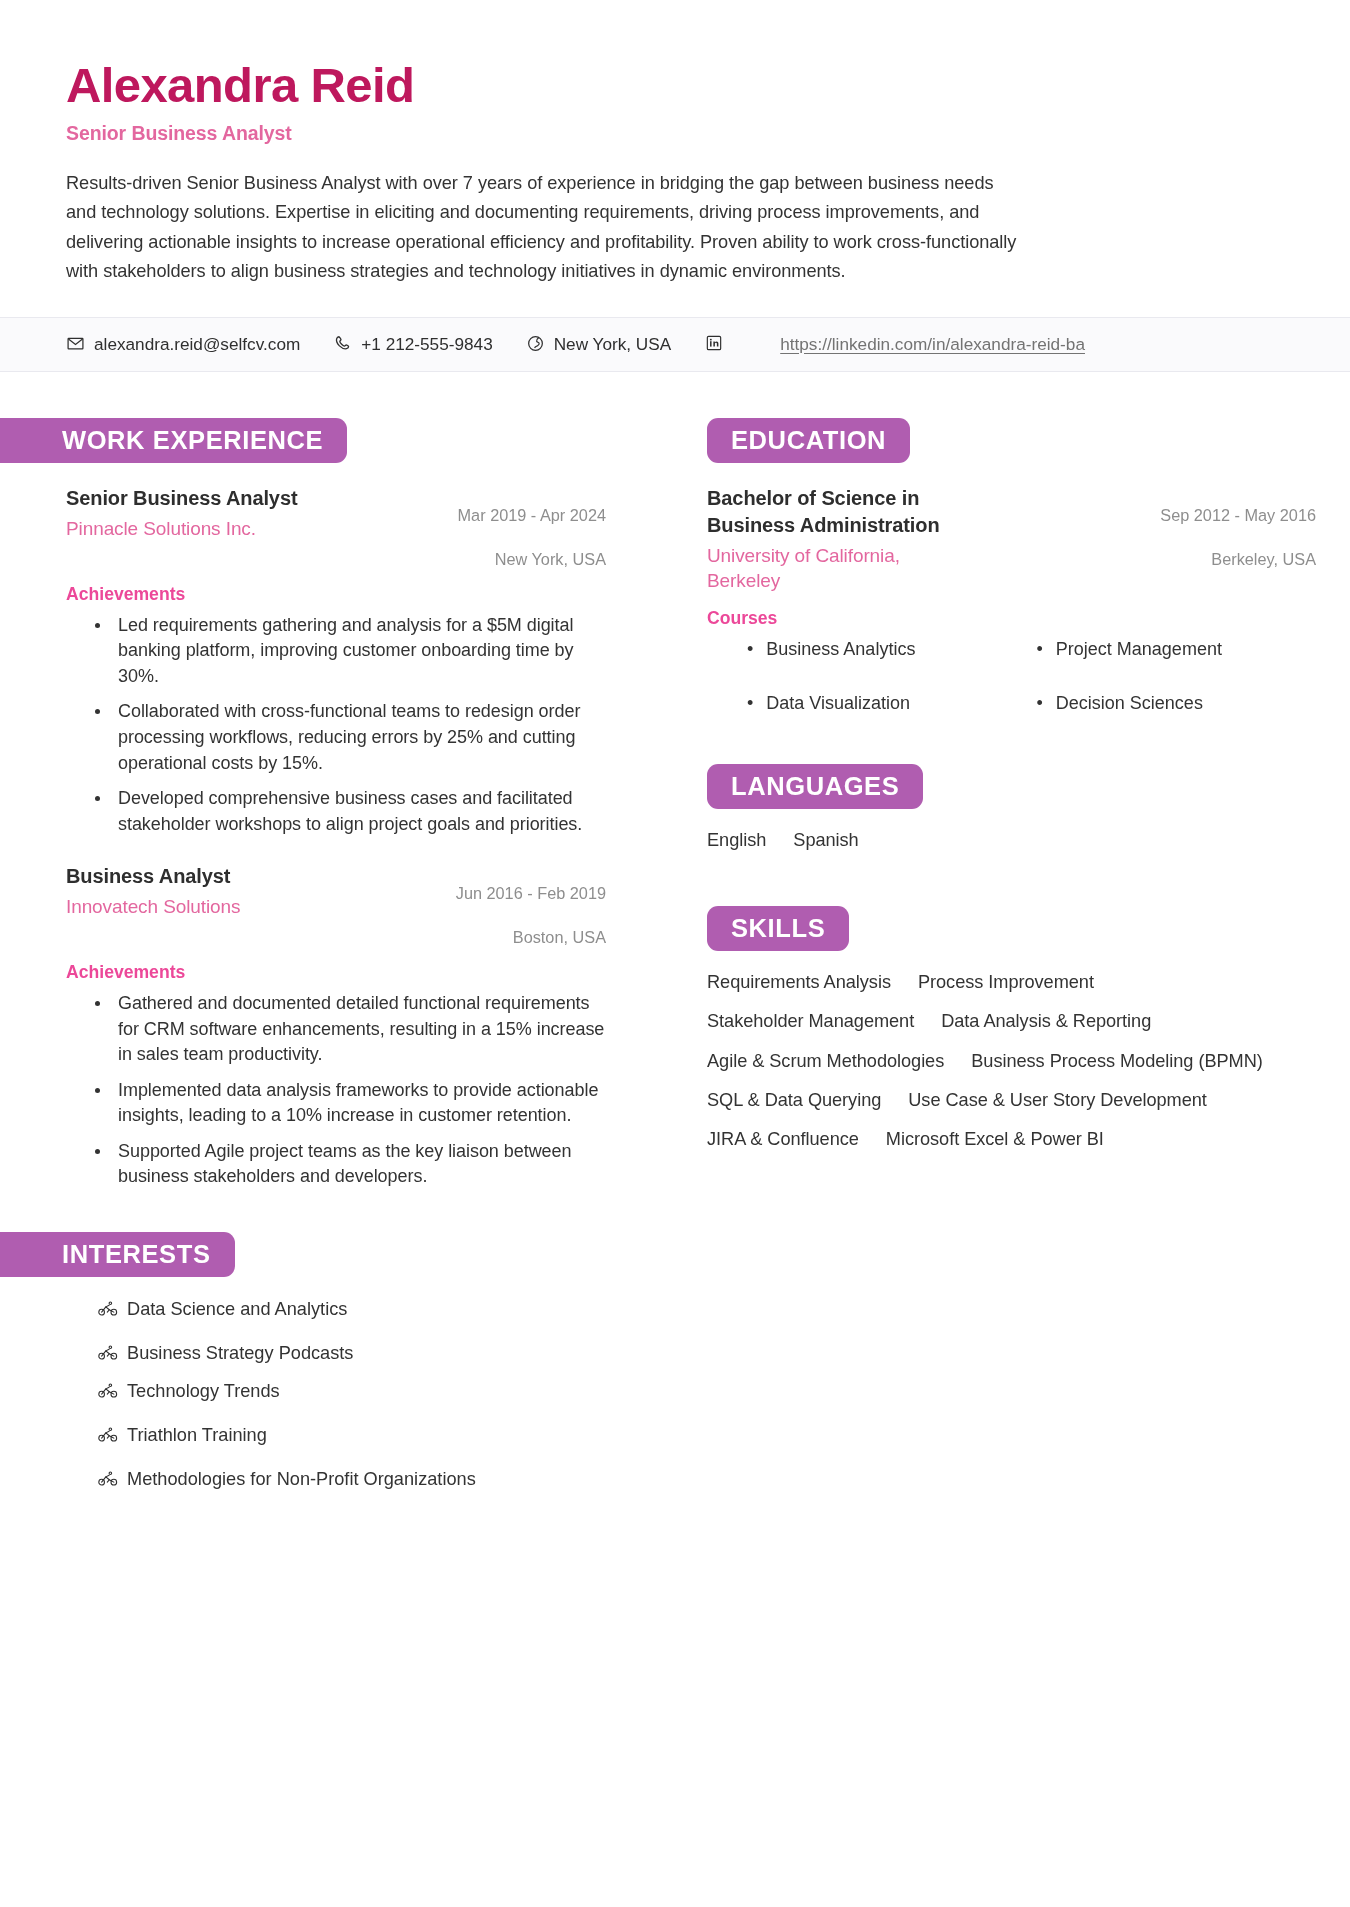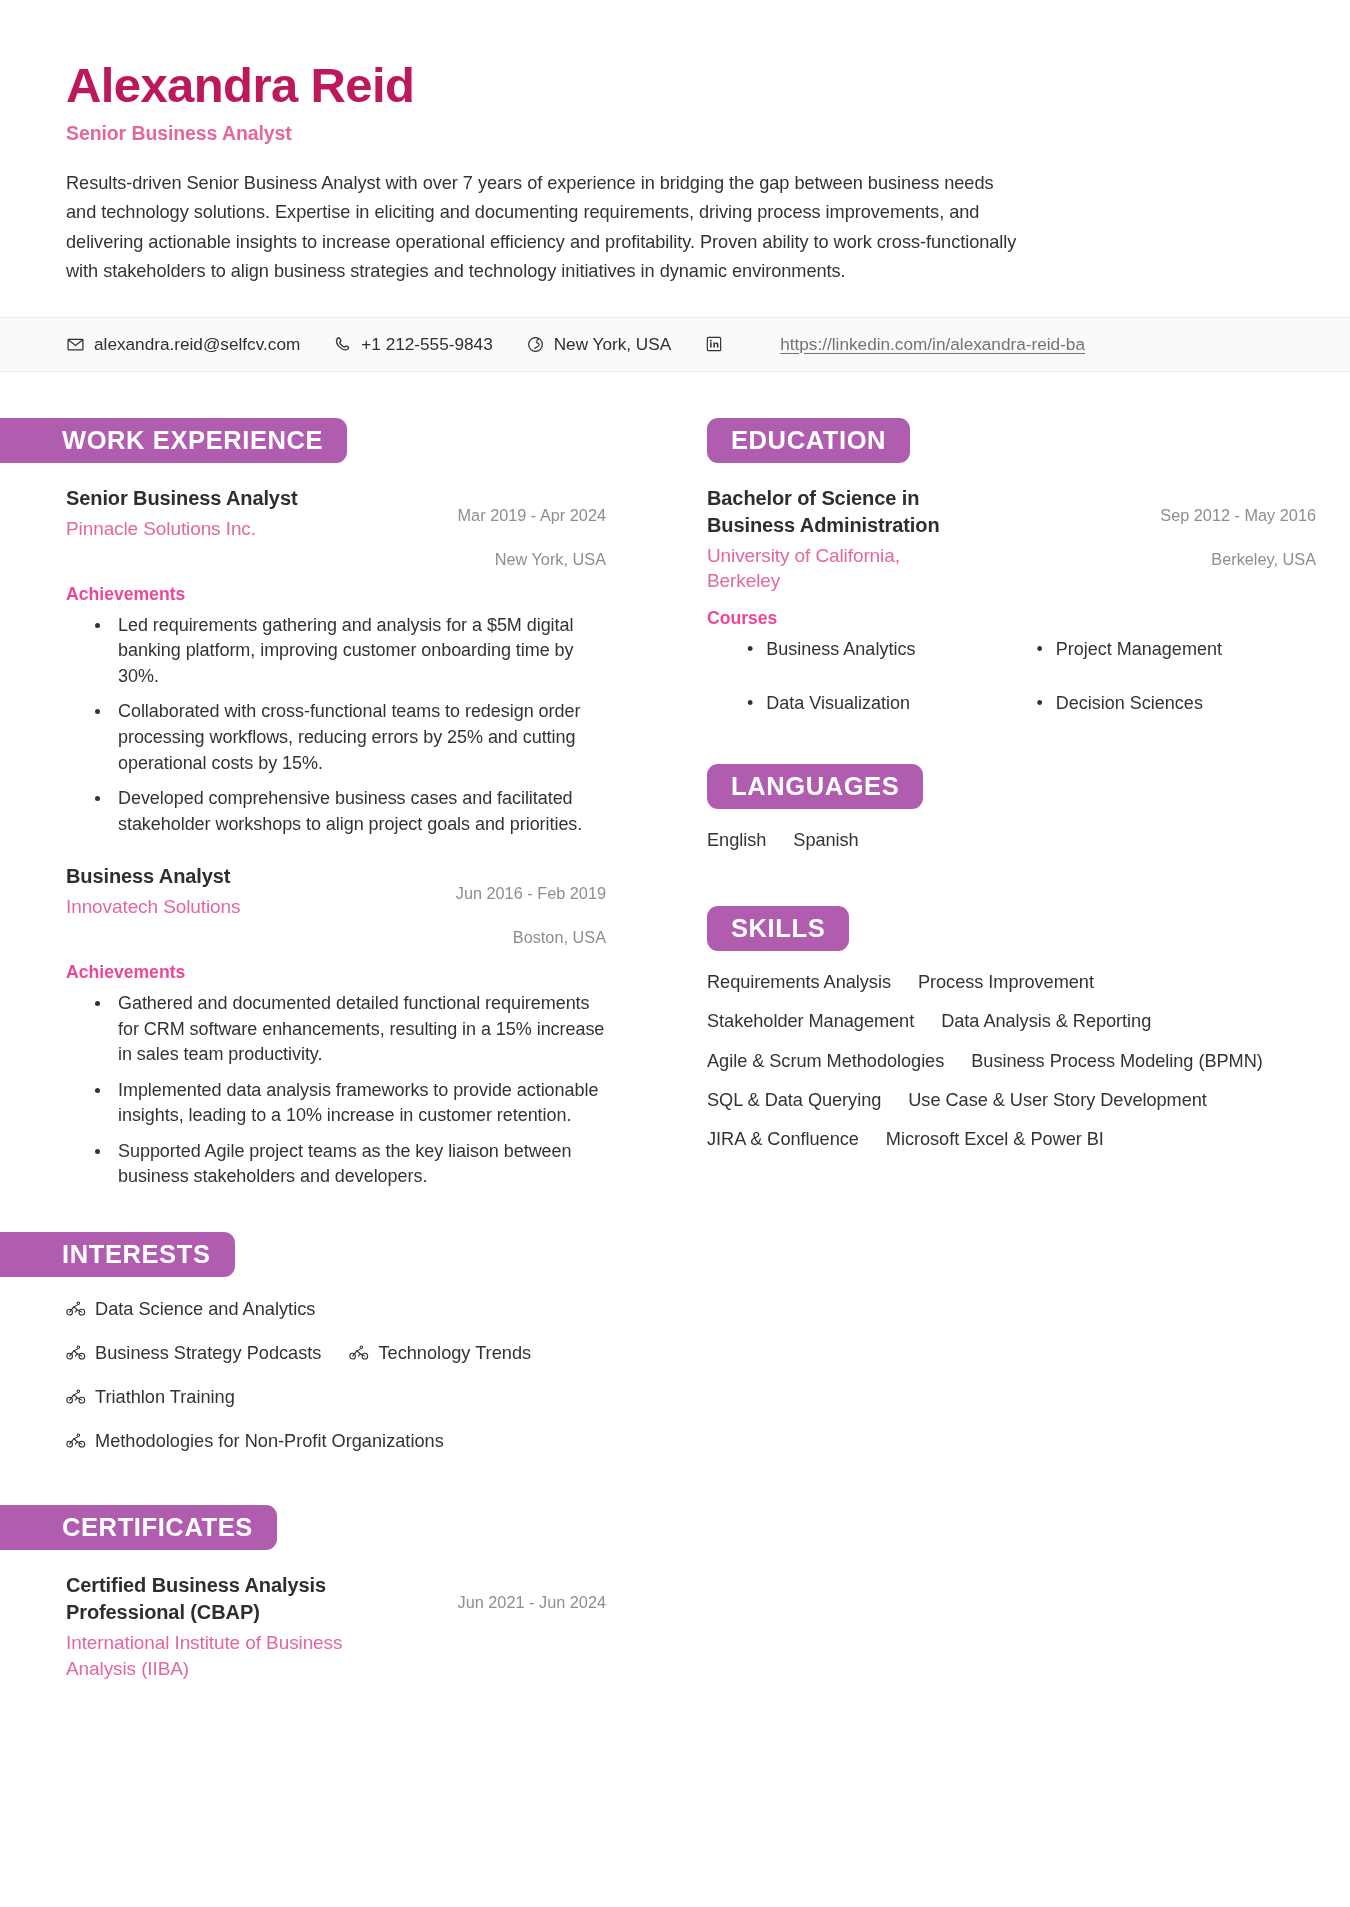--- a/index.html
+++ b/index.html
@@ -61,21 +61,20 @@
     background: #fafafc;
     padding: 16px 66px;
     display: flex;
     align-items: center;
     gap: 33px;
     flex-wrap: wrap;
   }
 
   .contact-item {
     display: flex;
-    align-items: center;
     gap: 9px;
     font-size: 17.2px;
     color: #2f2f2f;
     white-space: nowrap;
   }
 
   .contact-item .ci-icon {
     display: inline-flex;
     align-items: center;
     justify-content: center;
@@ -227,21 +226,21 @@
   .tag-flow .tag {
     font-size: 18.2px;
     line-height: 1.72;
     color: #333;
     white-space: nowrap;
     letter-spacing: -0.05px;
   }
 
   .interest-flow {
     margin-top: 16px;
-    padding: 0 66px;
+    padding: 0 98px;
     display: flex;
     flex-wrap: wrap;
     column-gap: 28px;
     row-gap: 6px;
     max-width: 640px;
   }
   .interest-item {
     display: flex;
     align-items: center;
     gap: 9px;
@@ -426,34 +425,20 @@
                 <path d="M4 12 L8.6 6.2 L12.4 9.4 L10.2 12"></path>
                   <path d="M12.4 9.4 L17.4 12"></path>
                   <path d="M8.6 6.2 L12.2 4.4"></path>
               </svg>
             </span>
             <span>Methodologies for Non-Profit Organizations</span>
           </div>
         </div>
       </div>
 
-      <div class="sec-left" style="margin-top:48px;">
-        <div class="banner bleed-left">CERTIFICATES</div>
-        <div class="entry">
-          <div class="entry-head">
-            <div class="entry-head-main" style="max-width:300px;">
-              <div class="entry-title">Certified Business Analysis Professional (CBAP)</div>
-              <div class="entry-org">International Institute of Business Analysis (IIBA)</div>
-            </div>
-            <div class="entry-head-side">
-              <div class="entry-date">Jun 2021 - Jun 2024</div>
-            </div>
-          </div>
-        </div>
-      </div>
 
     </div>
 
     <div class="col-right">
 
       <div class="sec-right">
         <div style="padding-left:34px;">
           <div class="banner">EDUCATION</div>
         </div>
         <div class="entry-right">

